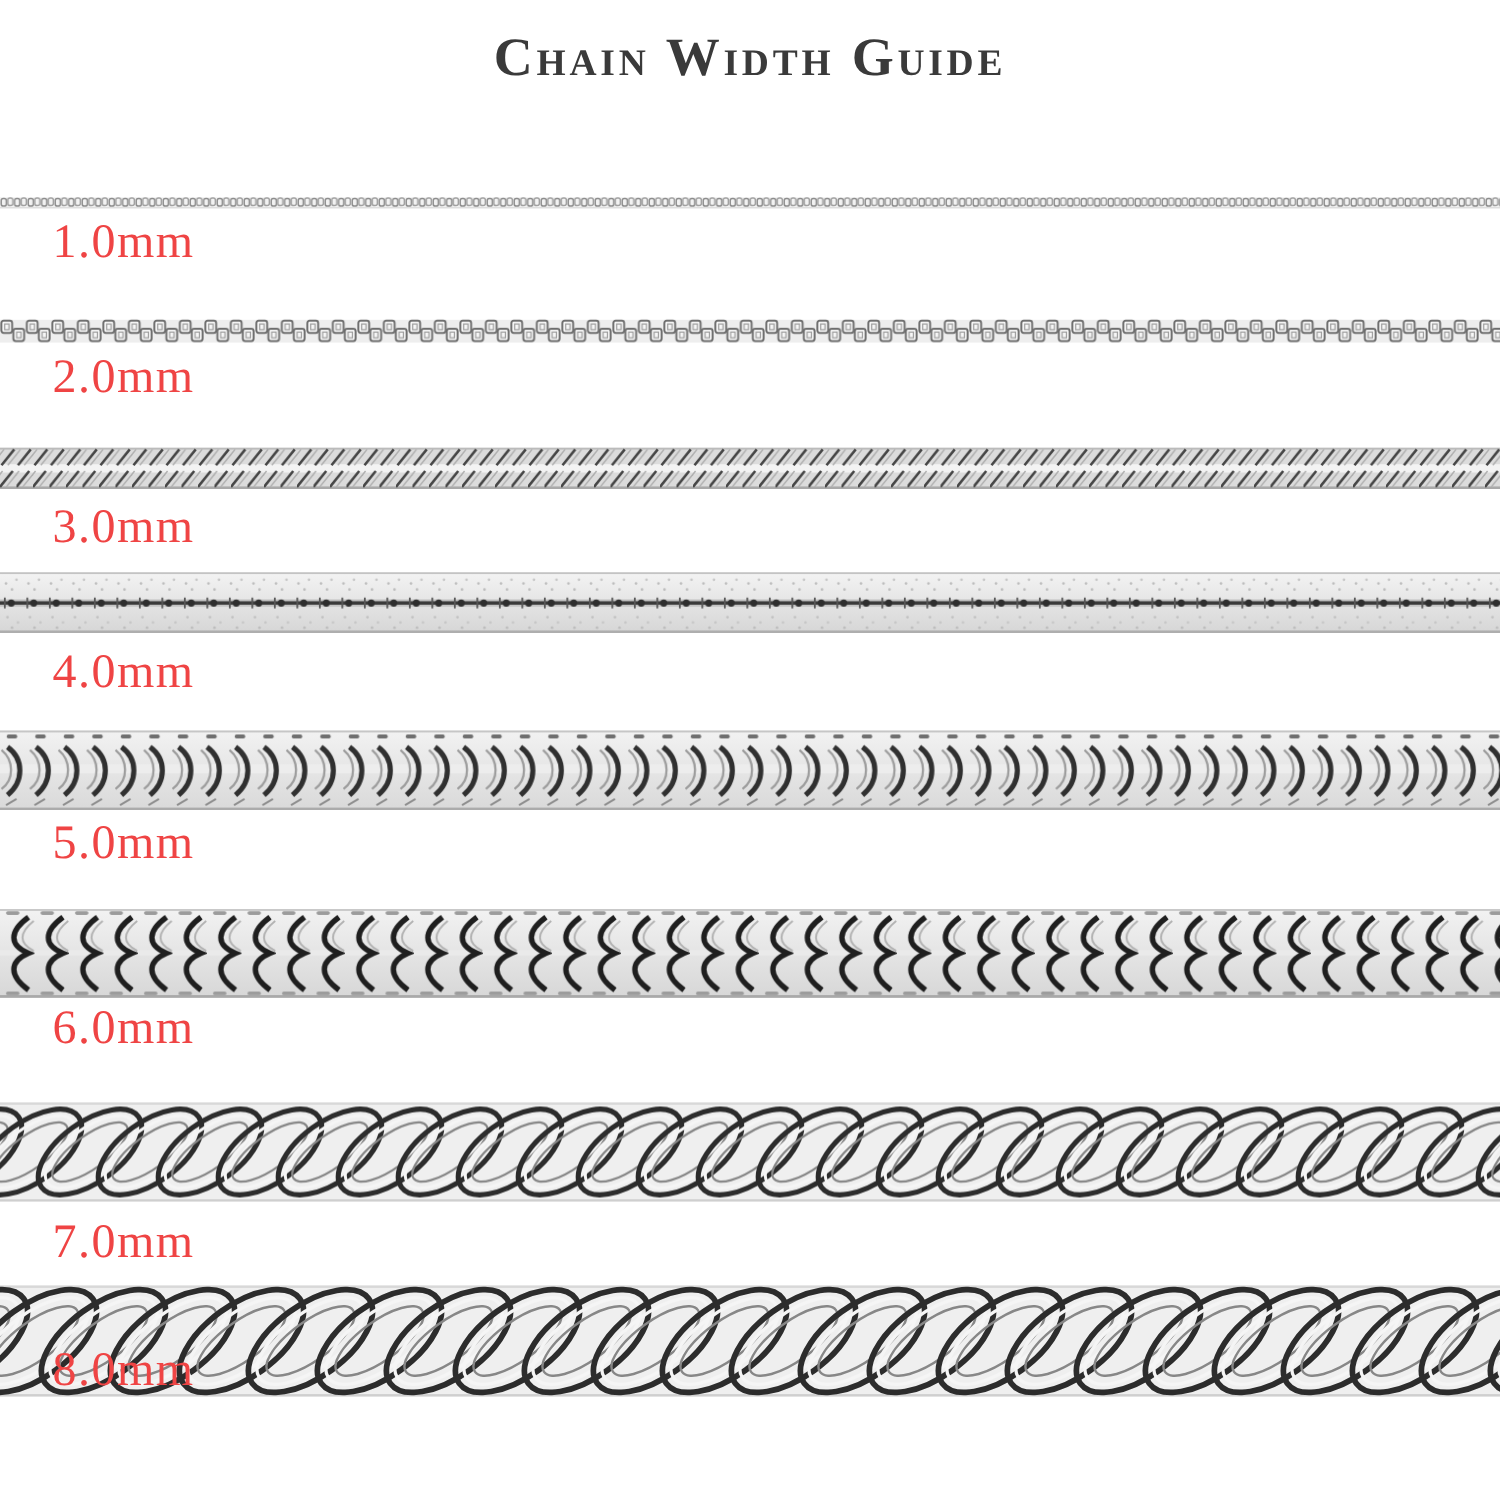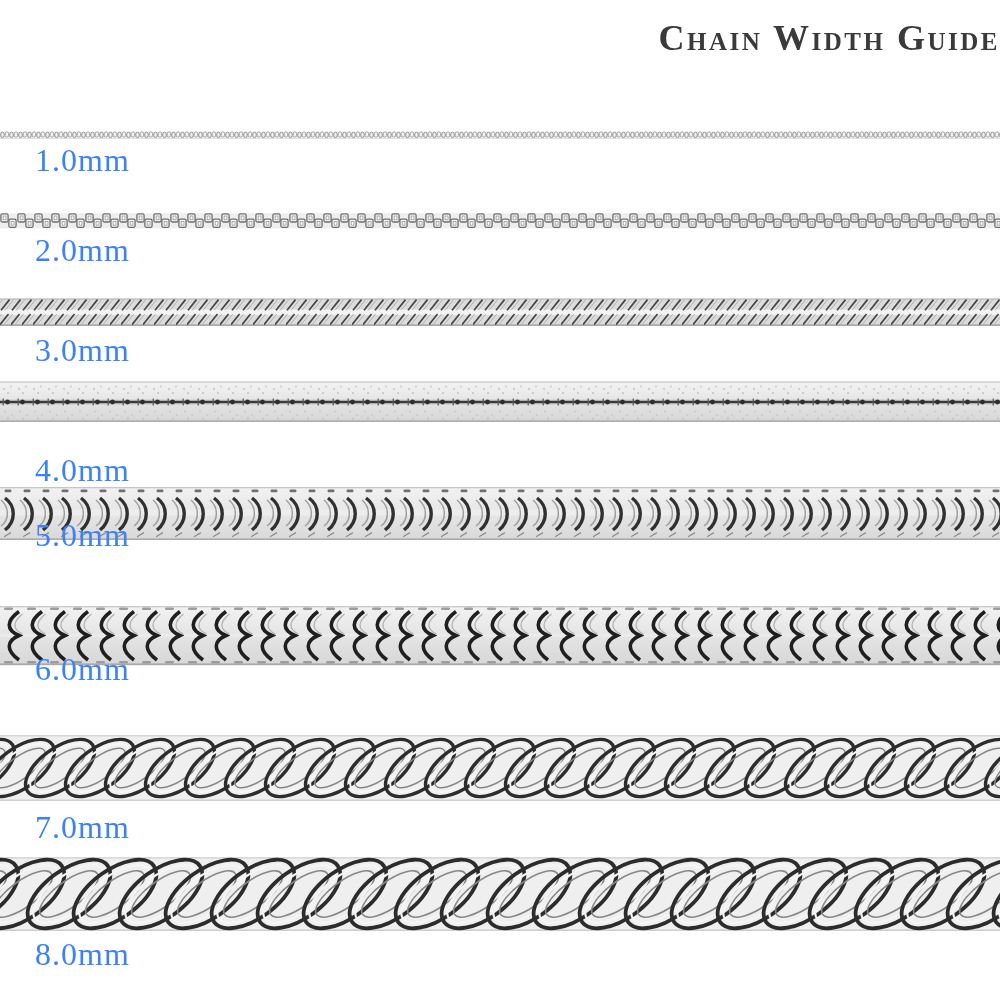--- a/index.html
+++ b/index.html
@@ -1,31 +1,31 @@
 <!DOCTYPE html>
 <html><head>
 <meta charset="utf-8">
 <style>
   html,body{margin:0;padding:0;background:#ffffff;}
   .stage{position:relative;width:1000px;height:1000px;margin:0 auto;background:#ffffff;overflow:hidden;
          font-family:"Liberation Serif", serif;}
-  .title{position:absolute;top:17px;left:0;width:1000px;text-align:right;
+  .title{position:absolute;top:17px;left:0;width:1000px;text-align:center;
          font-size:36px;font-weight:600;font-variant:small-caps;letter-spacing:2.5px;color:#3a3a3a;}
   .chain{position:absolute;left:0;width:1000px;}
   .chain svg{display:block;}
-  .lbl{position:absolute;left:35px;font-size:32px;line-height:1.05;color:#3b82f6;letter-spacing:1px;}
+  .lbl{position:absolute;left:35px;font-size:32px;line-height:1.05;color:#ef4444;letter-spacing:1px;}
   
   #c0{top:128px;height:14px}   #l0{top:144px}
   #c1{top:210px;height:21px}   #l1{top:234px}
   #c2{top:296px;height:32px}   #l2{top:334px}
-  #c3{top:380px;height:43px}   #l3{top:454px}
-  #c4{top:485px;height:57px}   #l4{top:519px}
-  #c5{top:604px;height:63px}   #l5{top:653px}
+  #c3{top:380px;height:43px}   #l3{top:431px}
+  #c4{top:485px;height:57px}   #l4{top:545px}
+  #c5{top:604px;height:63px}   #l5{top:668px}
   #c6{top:729px;height:78px}   #l6{top:811px}
-  #c7{top:850px;height:88px}   #l7{top:938px}
+  #c7{top:850px;height:88px}   #l7{top:896px}
 </style>
 </head>
 <body>
 
 <div class="stage">
   <div class="title">Chain Width Guide</div>
 
   <div class="chain" id="c0">
       <svg width="1000" height="14" viewBox="0 0 1000 14" xmlns="http://www.w3.org/2000/svg">
         <defs>

